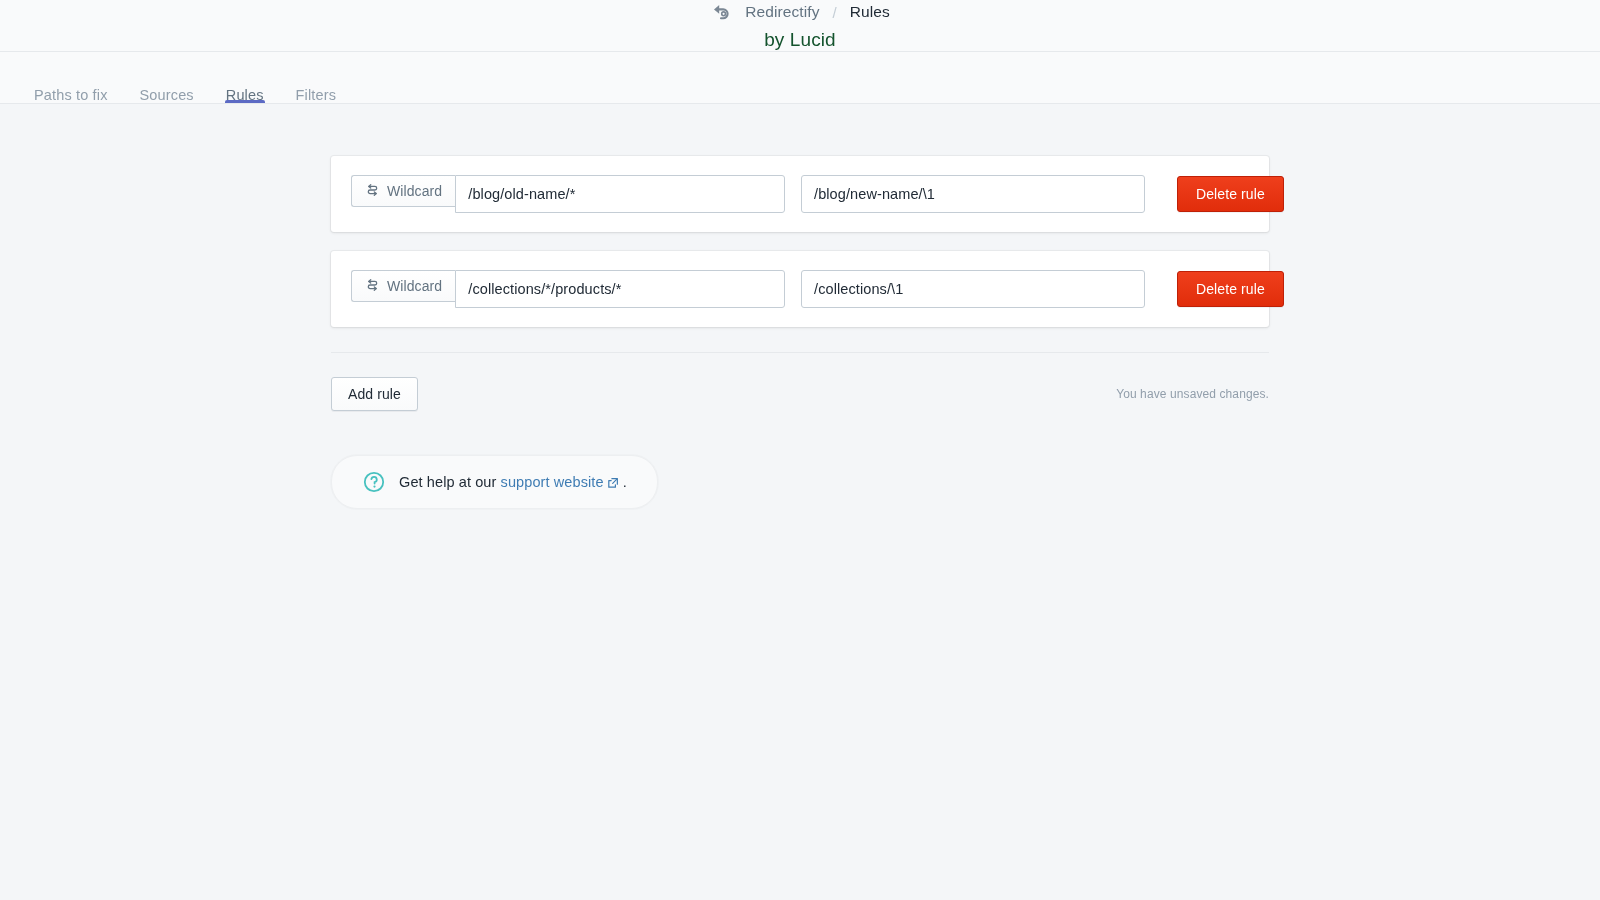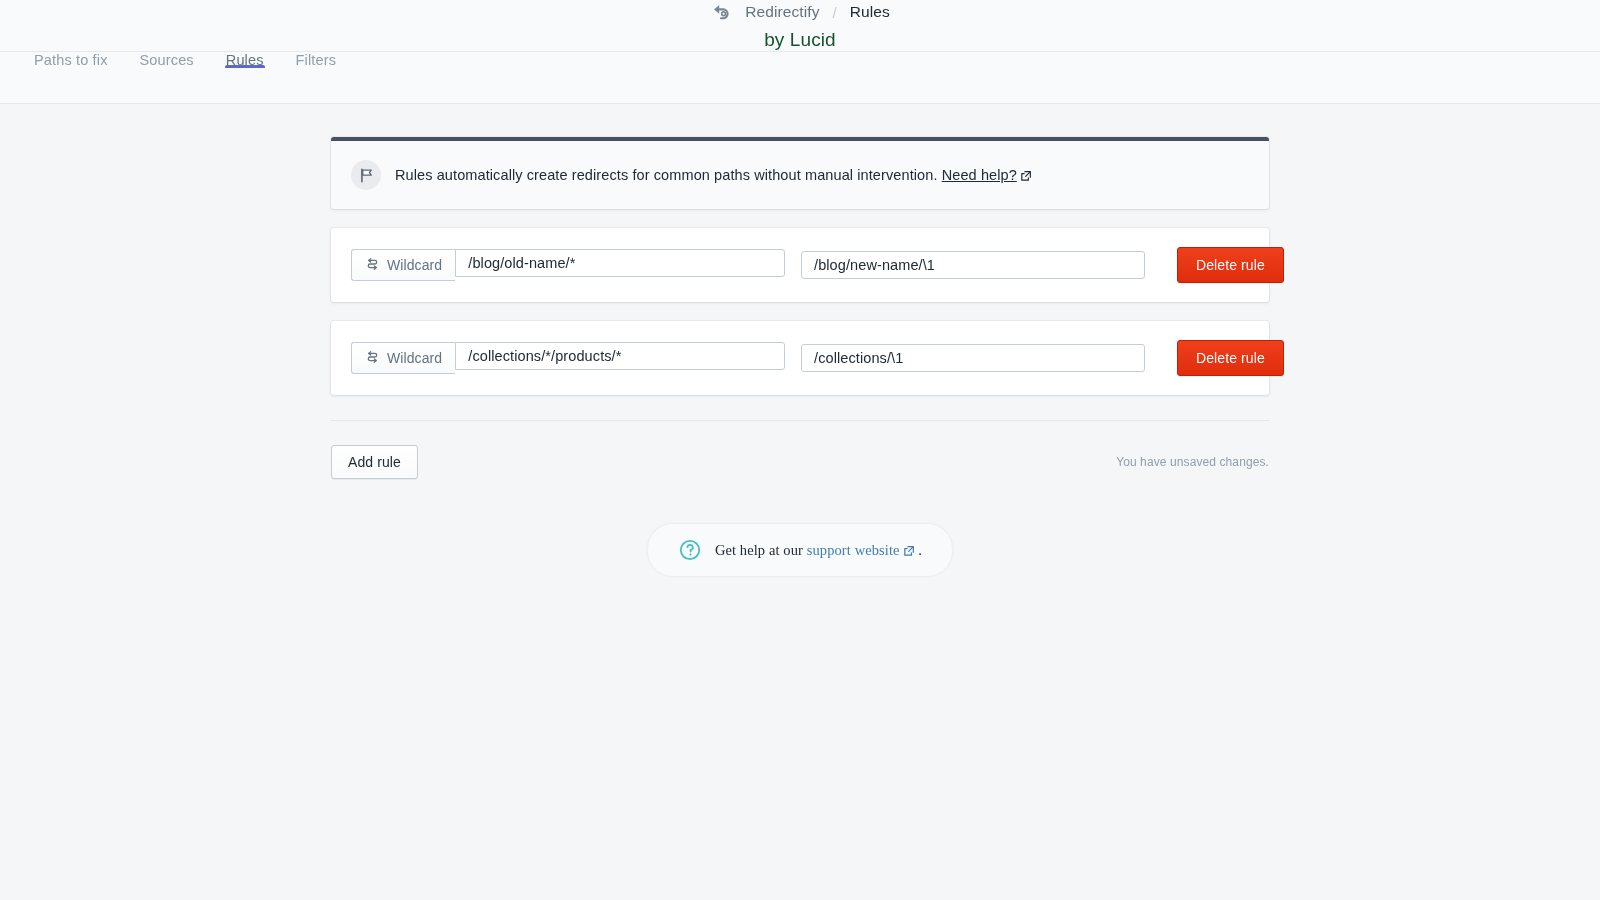--- a/index.html
+++ b/index.html
@@ -60,21 +60,21 @@
   .tabbar {
     height: 52px;
     background: #f9fafb;
     border-bottom: 1px solid #e6e9ec;
     display: flex;
     align-items: stretch;
     padding: 0 18px;
   }
   .tabs {
     display: flex;
-    align-items: flex-start;
+    align-items: flex-end;
     gap: 0;
   }
   .tab {
     position: relative;
     display: flex;
     align-items: center;
     padding: 0 16px;
     font-size: 14.5px;
     color: #919eab;
     letter-spacing: .15px;
@@ -196,21 +196,21 @@
     border-right: none;
     border-radius: 3px 0 0 3px;
     font-size: 14px;
     color: #637381;
     letter-spacing: .1px;
     white-space: nowrap;
     cursor: pointer;
   }
   .txt-input {
     flex: 1;
-    height: 28px;
+    height: 38px;
     min-width: 0;
     border: 1px solid #c4cdd5;
     border-radius: 0 3px 3px 0;
     background: #ffffff;
     padding: 0 12px;
     font-family: "Liberation Sans", sans-serif;
     font-size: 14.5px;
     color: #212b36;
     letter-spacing: .1px;
     outline: none;
@@ -245,22 +245,20 @@
     margin-left: auto;
     font-size: 12px;
     color: #919eab;
     letter-spacing: .1px;
   }
 
   
   .help-wrap {
     margin-top: 44px;
     display: flex;
-    justify-content: center;
-    font-family: Liberation Serif, serif;
   }
   .help-card {
     background: #f9fafb;
     border: 1px solid #edeff1;
     border-radius: 26px;
     padding: 14px 30px;
     display: flex;
     align-items: center;
     gap: 13px;
     box-shadow: 0 0 0 1px rgba(63,63,68,.02);
@@ -301,36 +299,20 @@
     <div class="tab">Sources</div>
     <div class="tab active">Rules</div>
     <div class="tab">Filters</div>
   </div>
   <div class="tabbar-spacer"></div>
 </div>
 
 <div class="content">
   <div class="column">
 
-    <div class="banner">
-      <span class="banner-icon-wrap">
-        <svg width="17" height="17" viewBox="0 0 20 20">
-          <path d="M4.6 2.6 V17.4" stroke="#5c6770" stroke-width="1.9" stroke-linecap="round" fill="none"></path>
-          <path d="M5.6 3.6 H15.6 L13.4 6.6 L15.6 9.6 H5.6 Z" fill="#ffffff" stroke="#5c6770" stroke-width="1.6" stroke-linejoin="round"></path>
-        </svg>
-      </span>
-      <div class="banner-text">
-        <span>Rules automatically create redirects for common paths without manual intervention.</span>
-        <span class="banner-link">Need help?</span><svg class="ext-ico" width="12" height="12" viewBox="0 0 16 16">
-            <path d="M6.5 2.2 H13.8 V9.5" fill="none" stroke="#212b36" stroke-width="1.6" stroke-linecap="round" stroke-linejoin="round"></path>
-            <path d="M13.4 2.6 L7.6 8.4" fill="none" stroke="#212b36" stroke-width="1.6" stroke-linecap="round"></path>
-            <path d="M11.2 10.4 V13.6 H2.4 V4.8 H5.6" fill="none" stroke="#212b36" stroke-width="1.6" stroke-linecap="round" stroke-linejoin="round"></path>
-          </svg>
-      </div>
-    </div>
 
     <div class="rule-card">
       <div class="field-group">
         <div class="type-chip">
           <svg width="15" height="15" viewBox="0 0 20 20">
             <path d="M5.2 3.2 H13.2 a2.4 2.4 0 0 1 0 4.8 H6.8 a2.4 2.4 0 0 0 0 4.8 H14.8" fill="none" stroke="#637381" stroke-width="1.7" stroke-linecap="round" stroke-linejoin="round"></path>
             <path d="M7.6 1.0 L5.0 3.2 L7.6 5.4" fill="none" stroke="#637381" stroke-width="1.7" stroke-linecap="round" stroke-linejoin="round"></path>
             <path d="M12.4 10.6 L15.0 12.8 L12.4 15.0" fill="none" stroke="#637381" stroke-width="1.7" stroke-linecap="round" stroke-linejoin="round"></path>
           </svg>
           <span>Wildcard</span>

